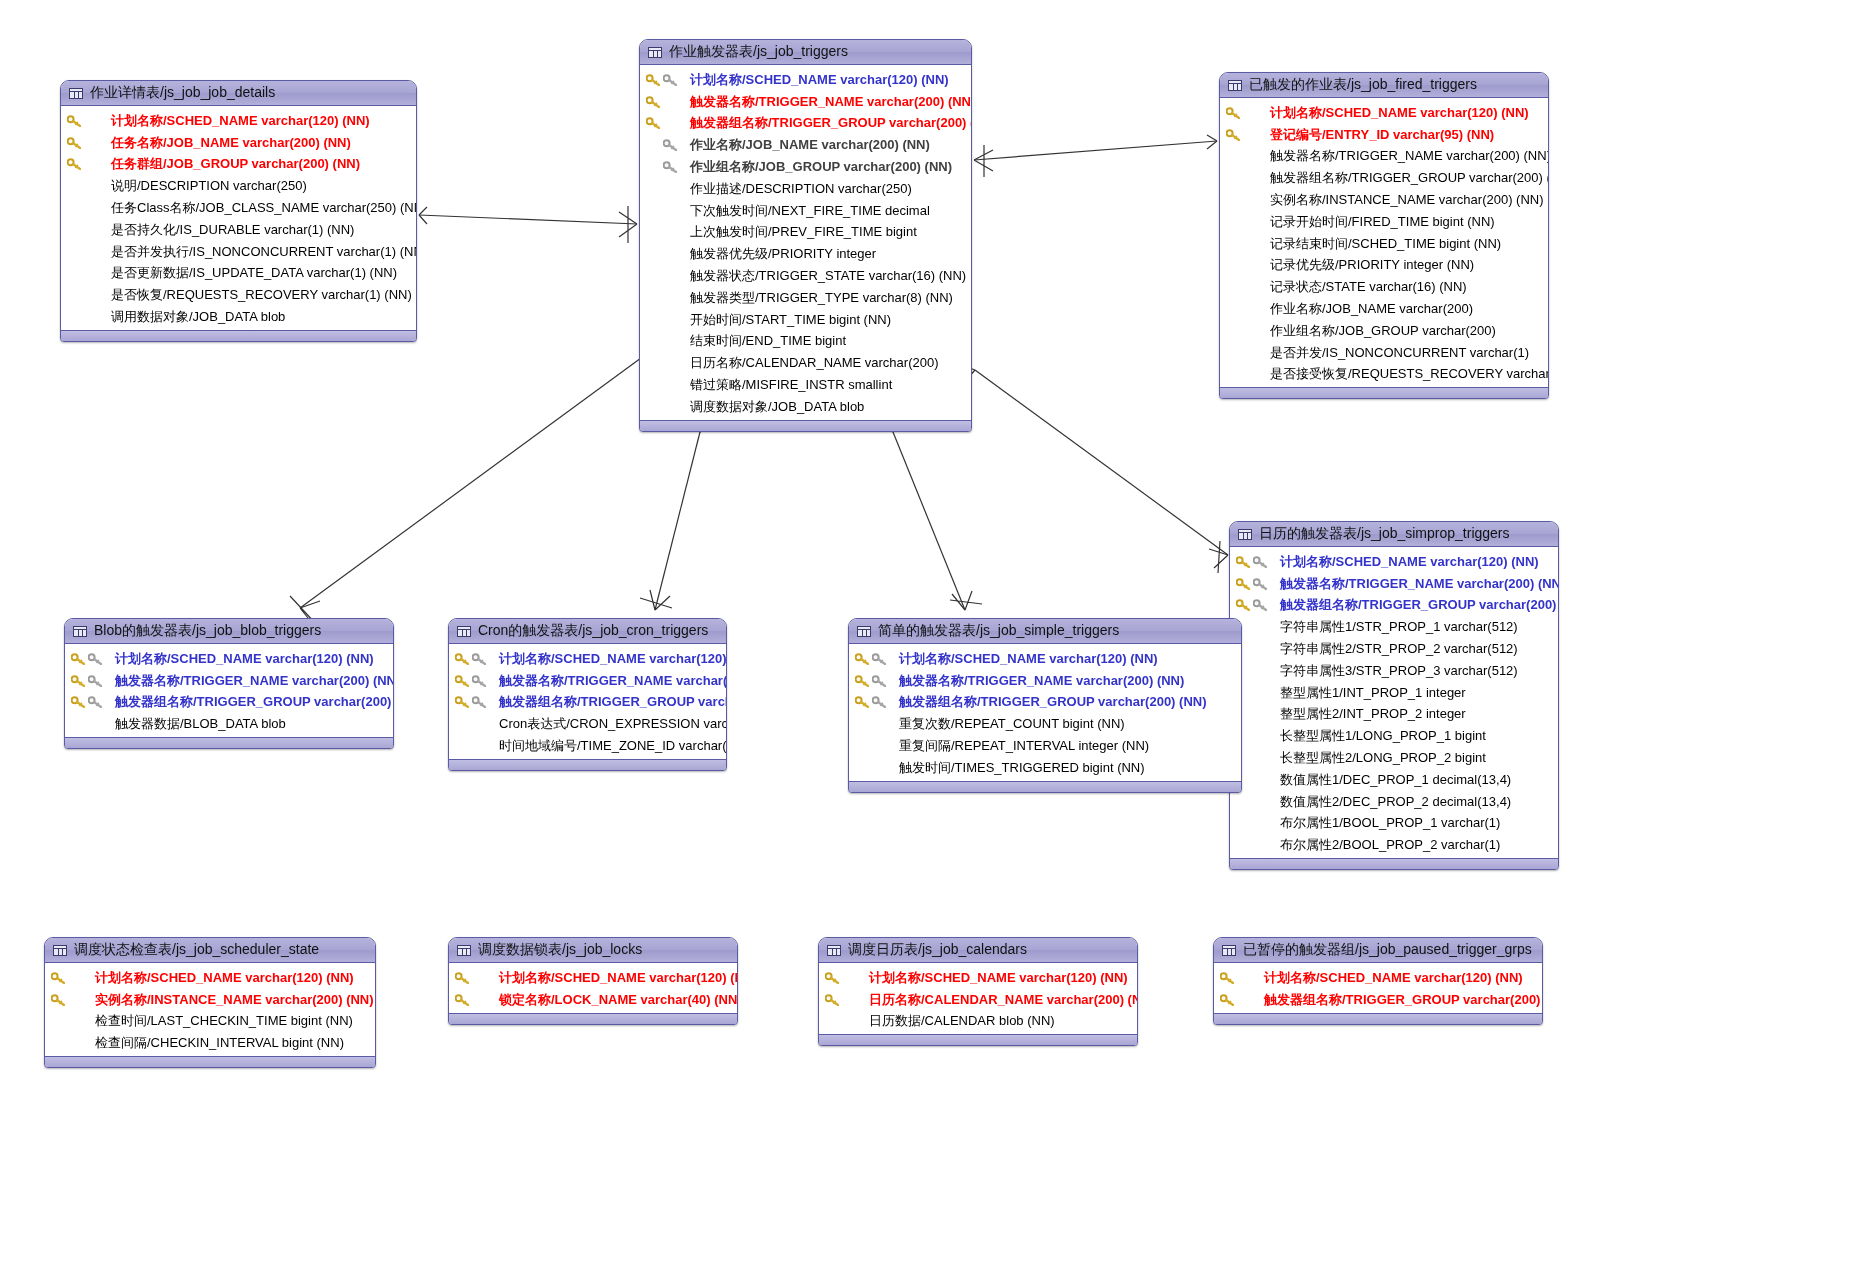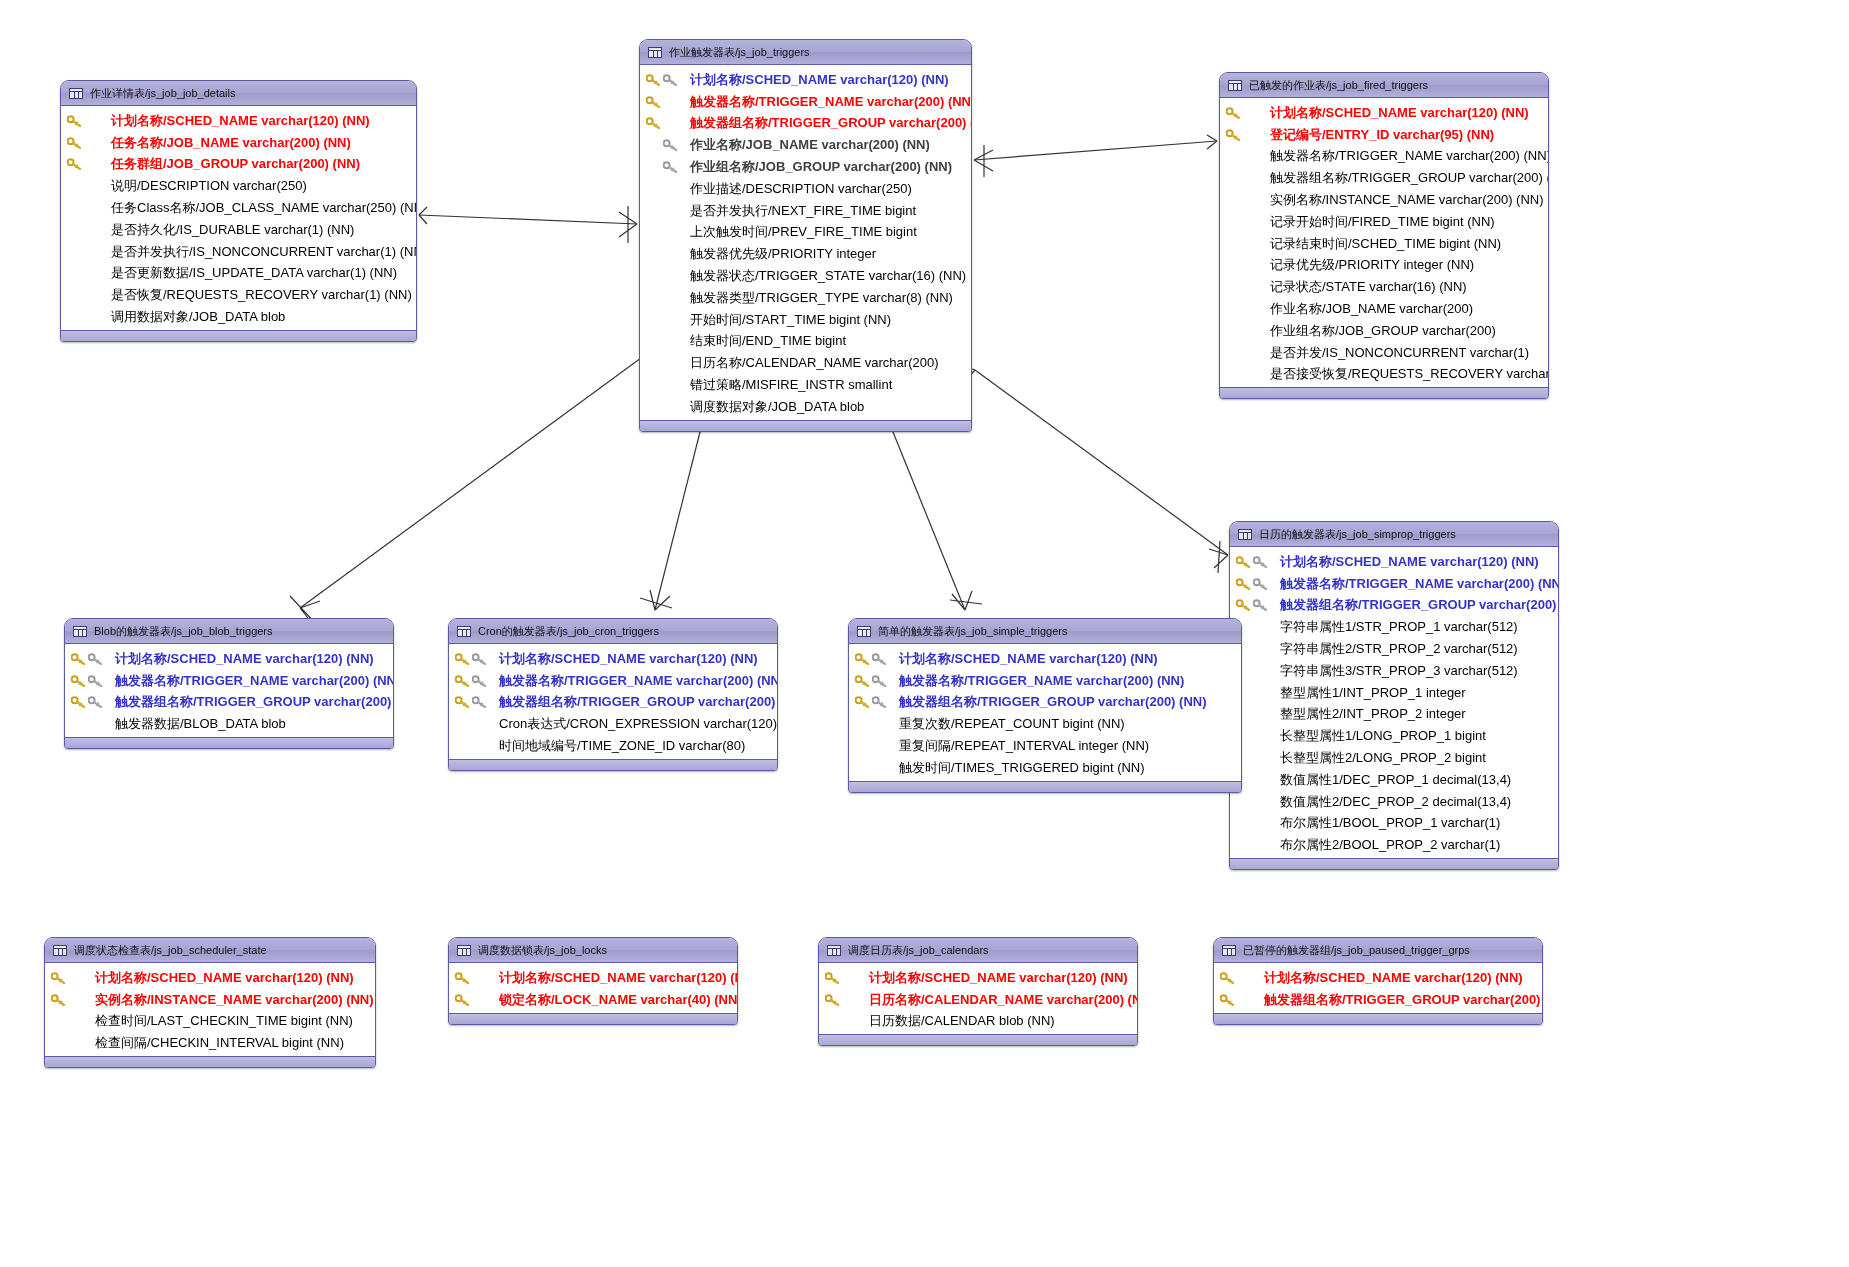--- a/index.html
+++ b/index.html
@@ -24,21 +24,21 @@
   }
   .tbl-header {
     height:25px;
     background:linear-gradient(to bottom,#b5b2db 0%,#a8a5d4 48%,#9e9bcd 52%,#b2afda 100%);
     border-bottom:1px solid #5b5ba5;
     display:flex; align-items:center;
     padding:0 8px;
     border-radius:7px 7px 0 0;
   }
   .tbl-title {
-    font-size:11px; color:#111; white-space:nowrap;
+    font-size:14px; color:#111; white-space:nowrap;
     font-family:"Liberation Sans","DejaVu Sans",sans-serif;
   }
   .grid-icon {
     width:14px; height:11px; margin-right:7px; flex:0 0 auto;
     position:relative; background:#e9e8f5; border:1px solid #3a3a6e;
   }
   .grid-icon::before {
     content:""; position:absolute; left:0; right:0; top:2px; height:1px; background:#3a3a6e;
   }
   .grid-icon::after {
@@ -294,21 +294,21 @@
               <span class="key spacer"></span>
               <span class="key spacer"></span>
             </span>
             <span class="fld c-norm">作业描述/DESCRIPTION varchar(250)</span>
           </div>
           <div class="row">
             <span class="keys">
               <span class="key spacer"></span>
               <span class="key spacer"></span>
             </span>
-            <span class="fld c-norm">是否并发执行/NEXT_FIRE_TIME bigint</span>
+            <span class="fld c-norm">下次触发时间/NEXT_FIRE_TIME decimal</span>
           </div>
           <div class="row">
             <span class="keys">
               <span class="key spacer"></span>
               <span class="key spacer"></span>
             </span>
             <span class="fld c-norm">上次触发时间/PREV_FIRE_TIME bigint</span>
           </div>
           <div class="row">
             <span class="keys">
@@ -704,21 +704,21 @@
           <div class="row">
             <span class="keys">
               <span class="key spacer"></span>
               <span class="key spacer"></span>
             </span>
             <span class="fld c-norm">触发器数据/BLOB_DATA blob</span>
           </div>
         </div>
         <div class="tbl-footer"></div>
       </div>
-      <div class="table-box" style="left: 448px; top: 618px; width: 330px;">
+      <div class="table-box" style="left: 448px; top: 618px; width: 279px;">
         <div class="tbl-header">
           <span class="grid-icon"></span>
           <span class="tbl-title">Cron的触发器表/js_job_cron_triggers</span>
         </div>
         <div class="tbl-body">
           <div class="row">
             <span class="keys">
               <span class="key">
                 <svg width="15" height="12" viewBox="0 0 15 12">
                   <circle cx="3.6" cy="4.2" r="3.0" fill="none" stroke="#c8a01e" stroke-width="2"></circle>

